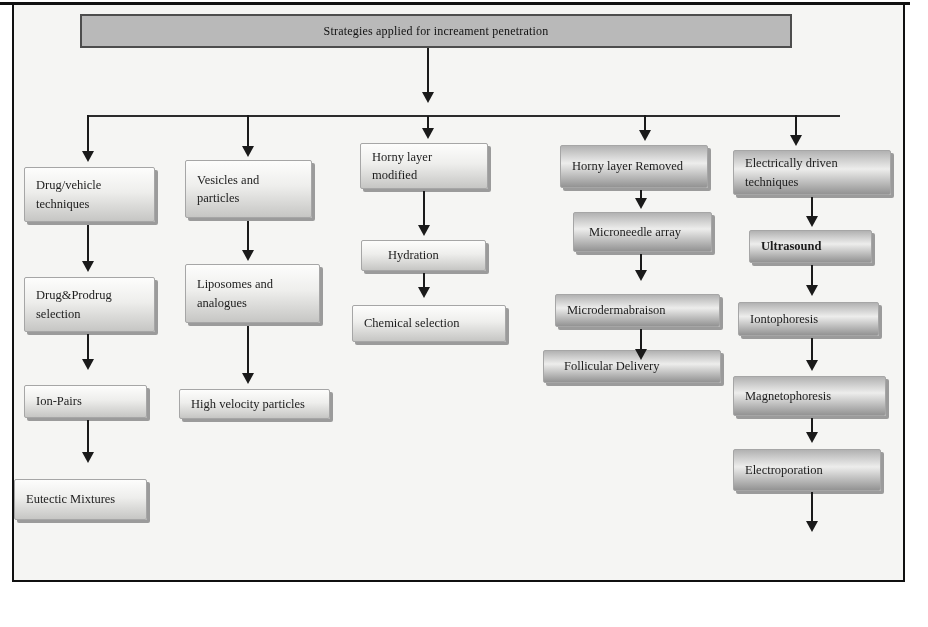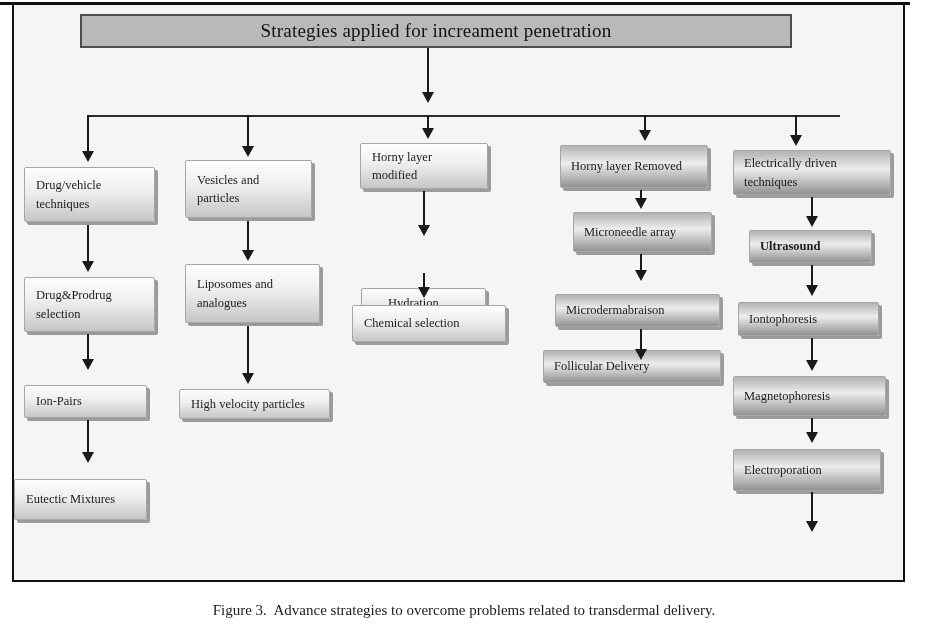--- a/index.html
+++ b/index.html
@@ -22,28 +22,28 @@
   body{background:var(--page-bg);font-family:"Liberation Serif",serif;}
   #stage{position:relative;width:928px;height:627px;background:var(--page-bg);overflow:hidden;}
 
   .top-rule{position:absolute;left:0;top:2px;width:910px;height:3px;background:var(--frame-border);}
   .frame{position:absolute;left:12px;top:3px;width:893px;height:579px;box-sizing:border-box;
          border:2px solid var(--frame-border);background:var(--canvas-bg);}
 
   .title-box{position:absolute;left:80px;top:14px;width:712px;height:34px;box-sizing:border-box;
              background:var(--title-bg);border:2px solid var(--title-border);
              display:flex;align-items:center;justify-content:center;
-             font-size:19px;color:#111;letter-spacing:.2px;}
+             font-size:12px;color:#111;letter-spacing:.2px;}
 
   .box{position:absolute;display:flex;align-items:center;box-sizing:border-box;
        padding:2px 8px 2px 11px;font-size:12.5px;line-height:1.45;color:var(--text);
        border:1px solid var(--box-border);border-radius:2px;
        box-shadow:3px 3px 0 var(--shadow);}
   .box.light{background:linear-gradient(180deg,var(--box-light-top) 0%,#eeeeec 45%,var(--box-light-bottom) 100%);}
-  .box.metal{background:linear-gradient(180deg,var(--box-metal-top) 0%,var(--box-metal-mid) 42%,var(--box-metal-bottom) 100%);padding-left:10px;}
+  .box.metal{background:linear-gradient(180deg,var(--box-metal-top) 0%,var(--box-metal-mid) 42%,var(--box-metal-bottom) 100%);}
   .box-hydration{padding-left:26px;}
   .box-follicular-delivery{padding-left:20px;}
   .box-microneedle-array{padding-left:15px;}
 
   .varrow{position:absolute;width:12px;}
   .varrow .shaft{position:absolute;left:5px;top:0;bottom:9px;width:2px;background:var(--line);}
   .varrow .head{position:absolute;left:0;bottom:0;width:0;height:0;
                 border-left:6px solid transparent;border-right:6px solid transparent;
                 border-top:11px solid var(--line);}
 
@@ -55,30 +55,29 @@
 </head>
 <body>
 
 <div id="stage">
   <div class="top-rule"></div>
   <div class="frame"></div>
   <div class="title-box">
     <span>Strategies applied for increament penetration</span>
   </div>
   <div class="rail" style="left: 88px; top: 115px; width: 752px;"></div>
-  <div class="caption">Figure 3.  Advance strategies to overcome problems related to transdermal delivery.</div>
 <div class="box light box-drug-vehicle-interaction" style="left: 24px; top: 167px; width: 131px; height: 55px;">Drug/vehicle techniques</div>
     <div class="box light box-drug-prodrug-selection" style="left: 24px; top: 277px; width: 131px; height: 55px;">Drug&amp;Prodrug selection</div>
     <div class="box light box-ion-pairs" style="left: 24px; top: 385px; width: 123px; height: 33px;">Ion-Pairs</div>
     <div class="box light box-eutectic-mixtures" style="left: 14px; top: 479px; width: 133px; height: 41px;">Eutectic Mixtures</div>
     <div class="box light box-vesicles-particles" style="left: 185px; top: 160px; width: 127px; height: 58px;">Vesicles and particles</div>
     <div class="box light box-liposomes-analogues" style="left: 185px; top: 264px; width: 135px; height: 59px;">Liposomes and analogues</div>
     <div class="box light box-high-velocity-particles" style="left: 179px; top: 389px; width: 151px; height: 30px;">High velocity particles</div>
     <div class="box light box-horny-layer-modified" style="left: 360px; top: 143px; width: 128px; height: 46px;">Horny layer modified</div>
-    <div class="box light box-hydration" style="left: 361px; top: 240px; width: 125px; height: 31px; margin-top: 48px;">Hydration</div>
+    <div class="box light box-hydration" style="left: 361px; top: 240px; width: 125px; height: 31px;">Hydration</div>
     <div class="box light box-chemical-enhancers" style="left: 352px; top: 305px; width: 154px; height: 37px;">Chemical selection</div>
     <div class="box metal box-horny-layer-removed" style="left: 560px; top: 145px; width: 148px; height: 43px;">Horny layer Removed</div>
     <div class="box metal box-microneedle-array" style="left: 573px; top: 212px; width: 139px; height: 40px;">Microneedle array</div>
     <div class="box metal box-microdermabraison" style="left: 555px; top: 294px; width: 165px; height: 33px;">Microdermabraison</div>
     <div class="box metal box-follicular-delivery" style="left: 543px; top: 350px; width: 178px; height: 33px;">Follicular Delivery</div>
     <div class="box metal box-electrically-driven" style="left: 733px; top: 150px; width: 158px; height: 45px;">Electrically driven techniques</div>
     <div class="box metal box-ultrasound" style="left: 749px; top: 230px; width: 123px; height: 33px; font-weight: bold;">Ultrasound</div>
     <div class="box metal box-iontophoresis" style="left: 738px; top: 302px; width: 141px; height: 34px;">Iontophoresis</div>
     <div class="box metal box-magnetophoresis" style="left: 733px; top: 376px; width: 153px; height: 40px;">Magnetophoresis</div>
     <div class="box metal box-electroporation" style="left: 733px; top: 449px; width: 148px; height: 42px;">Electroporation</div>

